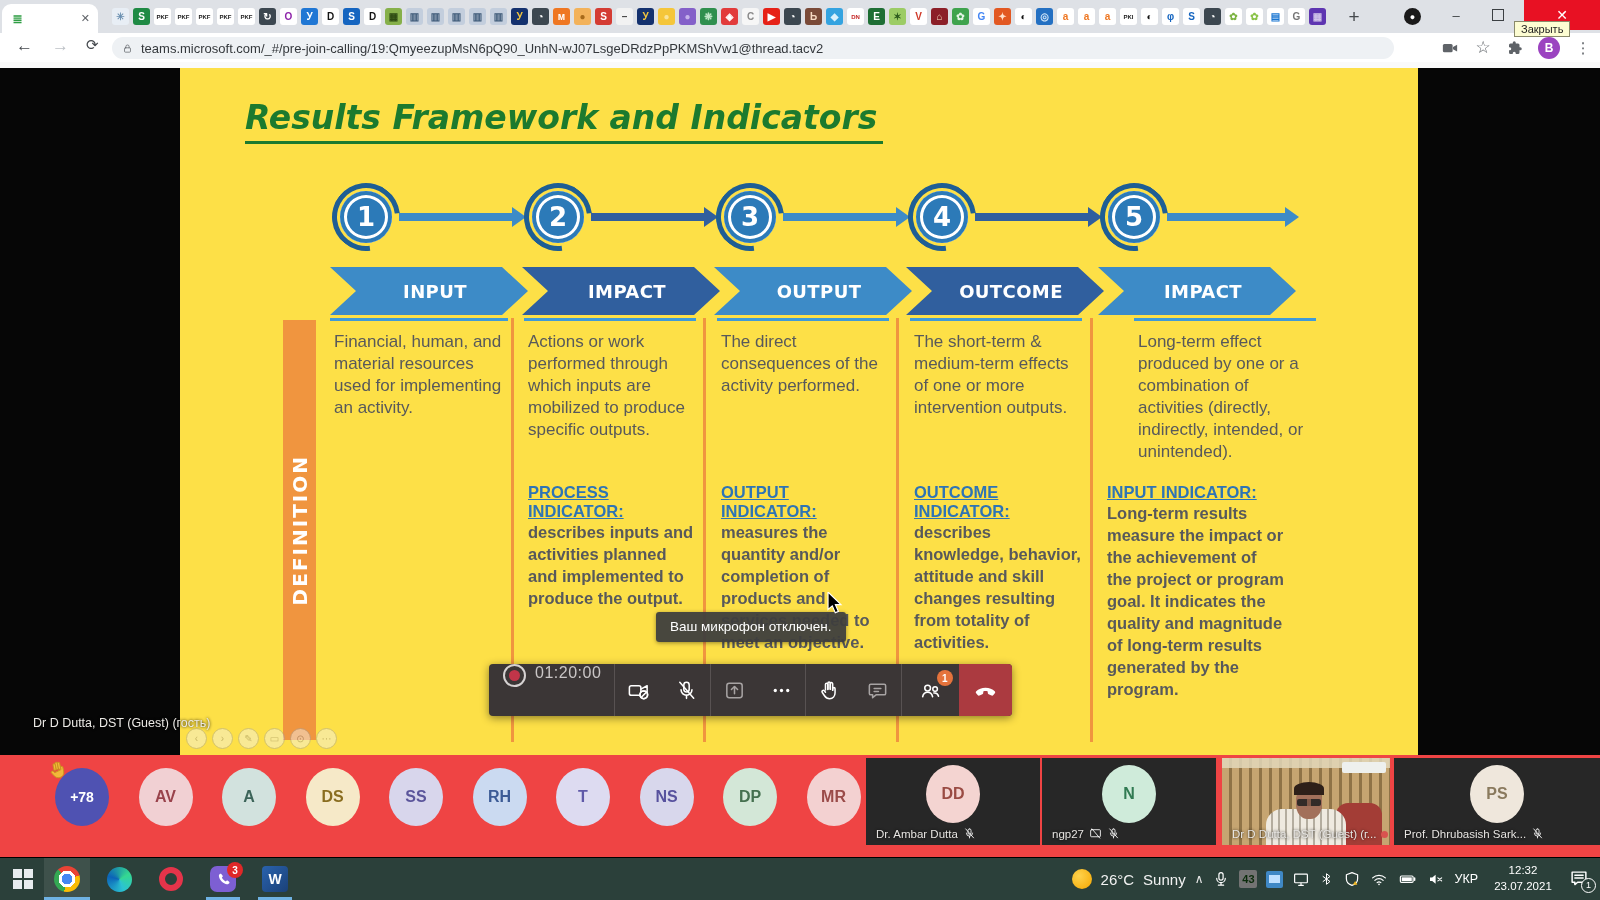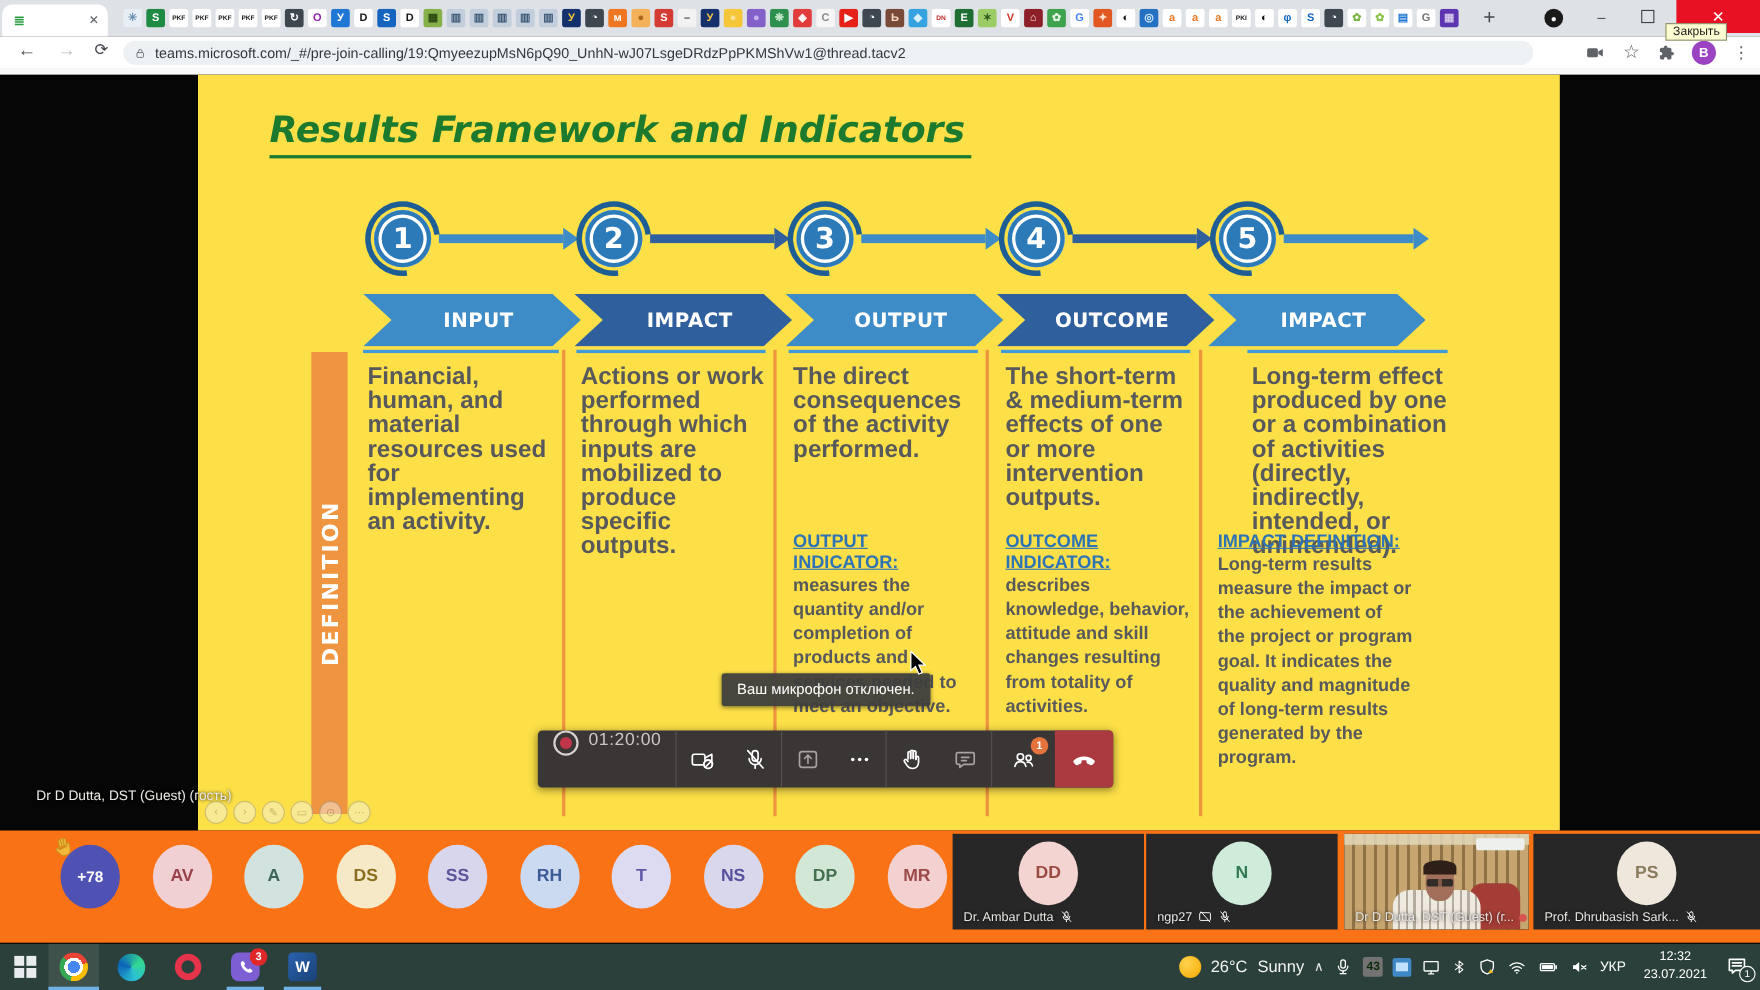--- a/index.html
+++ b/index.html
@@ -61,21 +61,21 @@
                border-right-color:transparent;transform:rotate(38deg);}
   .step-circle span{color:#fff;font-weight:bold;font-size:26px;font-family:"DejaVu Sans",sans-serif;}
   .arrow{position:absolute;height:8px;}
   .arrow::after{content:"";position:absolute;right:-14px;top:-6px;width:0;height:0;
                 border-left:14px solid var(--ac);border-top:10px solid transparent;border-bottom:10px solid transparent;}
   .chevron{position:absolute;clip-path:polygon(0 0,calc(100% - 26px) 0,100% 50%,calc(100% - 26px) 100%,0 100%,26px 50%);}
   .chevron span{position:absolute;inset:0;display:flex;align-items:center;justify-content:center;
                 color:#fff;font-weight:bold;font-size:18px;letter-spacing:.4px;padding-left:12px;
                 font-family:"DejaVu Sans",sans-serif;}
   .col{position:absolute;top:250px;border-top:3px solid #3f9ad8;}
-  .col p{margin:10px 0 0 4px;font-size:22px;font-weight:bold;color:#58595b;line-height:22px;}
+  .col p{margin:10px 0 0 4px;font-size:17px;font-weight:normal;color:#58595b;line-height:22px;}
   .ind{position:absolute;top:415px;}
   .ind-title{font-size:16.5px;font-weight:bold;color:#2e74b5;text-decoration:underline;margin-left:4px;}
   .ind-body{font-size:16.5px;font-weight:bold;color:#58595b;line-height:22px;margin-left:4px;}
   .odiv{position:absolute;top:250px;width:3px;height:424px;background:#f0953f;}
   .defbar{position:absolute;left:103px;top:252px;width:33px;height:420px;background:#f0953f;
           display:flex;align-items:center;justify-content:center;}
   .defbar span{writing-mode:vertical-rl;transform:rotate(180deg);color:#fff;font-weight:bold;font-size:20px;
                letter-spacing:2px;font-family:"DejaVu Sans",sans-serif;}
   .pptx{position:absolute;left:6px;top:660px;display:flex;gap:5px;opacity:.45;}
   .pptx span{width:19px;height:19px;border-radius:50%;border:1px solid #9a9a9a;color:#8a8a8a;font-size:10px;
@@ -100,21 +100,21 @@
             color:#fff;font-size:10px;font-weight:bold;display:flex;align-items:center;justify-content:center;}
   .cb-hang{width:54px;height:52px;background:#ab3a40;border-radius:0 4px 4px 0;display:flex;align-items:center;
            justify-content:center;margin-left:auto;}
   .cb-hang .cb-ic{width:27px;height:27px;}
   .mic-tip{position:absolute;left:656px;top:612px;height:30px;line-height:30px;padding:0 14px;z-index:40;
            background:rgba(62,62,62,.95);color:#fff;font-size:13.5px;border-radius:3px;
            box-shadow:0 1px 4px rgba(0,0,0,.4);}
   .cursor{position:absolute;left:826px;top:592px;z-index:50;}
 
   
-  .pstrip{position:absolute;left:0;top:755px;width:1600px;height:102px;background:#f97316;}
+  .pstrip{position:absolute;left:0;top:755px;width:1600px;height:102px;background:#ef4444;}
   .pav{position:absolute;top:13px;width:54px;height:58px;border-radius:50%;display:flex;align-items:center;
        justify-content:center;font-weight:bold;font-size:16px;}
   .hand-badge{position:absolute;left:-8px;top:-9px;width:22px;height:22px;transform:rotate(-12deg);}
   .ptile{position:absolute;top:3px;height:87px;background:#272727;overflow:hidden;}
   .tileav{position:absolute;left:50%;top:7px;transform:translateX(-50%);}
   .name-row{position:absolute;left:10px;bottom:5px;display:flex;align-items:center;gap:5px;
             color:#e6e4e1;font-size:11.5px;white-space:nowrap;z-index:4;text-shadow:0 0 3px rgba(0,0,0,.8);}
   .mini-ic{width:13px;height:13px;flex:0 0 auto;}
   .mini-ic svg{stroke-width:2;}
   .rdot{width:7px;height:7px;border-radius:50%;flex:0 0 auto;}
@@ -310,20 +310,24 @@
       <div class="step-circle" style="left: 352px; top: 123px;">
         <span>2</span>
       </div>
       <div class="arrow" style="left: 411px; width: 113px; top: 145px; background: rgb(48, 95, 158); --ac: #305f9e;"></div>
       <div class="chevron" style="left: 342px; top: 199px; width: 198px; height: 48px; background: rgb(48, 95, 158);">
         <span>IMPACT</span>
       </div>
       <div class="col" style="left: 344px; width: 172px;">
         <p>Actions or work performed through which inputs are mobilized  to produce specific outputs.</p>
       </div>
+      <div class="ind" style="left: 344px; width: 172px;">
+        <div class="ind-title">PROCESS INDICATOR:</div>
+        <div class="ind-body">describes inputs and activities planned and implemented to produce the output.</div>
+      </div>
       <div class="step-circle" style="left: 544px; top: 123px;">
         <span>3</span>
       </div>
       <div class="arrow" style="left: 603px; width: 113px; top: 145px; background: rgb(61, 139, 199); --ac: #3d8bc7;"></div>
       <div class="chevron" style="left: 534px; top: 199px; width: 198px; height: 48px; background: rgb(61, 139, 199);">
         <span>OUTPUT</span>
       </div>
       <div class="col" style="left: 537px; width: 172px;">
         <p>The direct consequences of the activity performed.</p>
       </div>
@@ -349,21 +353,21 @@
         <span>5</span>
       </div>
       <div class="arrow" style="left: 987px; width: 118px; top: 145px; background: rgb(61, 139, 199); --ac: #3d8bc7;"></div>
       <div class="chevron" style="left: 918px; top: 199px; width: 198px; height: 48px; background: rgb(61, 139, 199);">
         <span>IMPACT</span>
       </div>
       <div class="col" style="left: 954px; width: 182px;">
         <p>Long-term effect produced by one or a combination of activities (directly, indirectly, intended, or unintended).</p>
       </div>
       <div class="ind" style="left: 923px; width: 182px;">
-        <div class="ind-title">IMPACT DEFINITION:</div>
+        <div class="ind-title">INPUT INDICATOR:</div>
         <div class="ind-body">Long-term results measure the impact or the achievement of the project or program goal. It indicates the quality and magnitude of long-term results generated by the program.</div>
       </div>
       <div class="odiv" style="left: 331px;"></div>
       <div class="odiv" style="left: 523px;"></div>
       <div class="odiv" style="left: 716px;"></div>
       <div class="odiv" style="left: 910px;"></div>
     </div>
   <div class="presenter-label">Dr D Dutta, DST (Guest) (гость)</div>
 
   <div class="mic-tip">Ваш микрофон отключен.</div>

